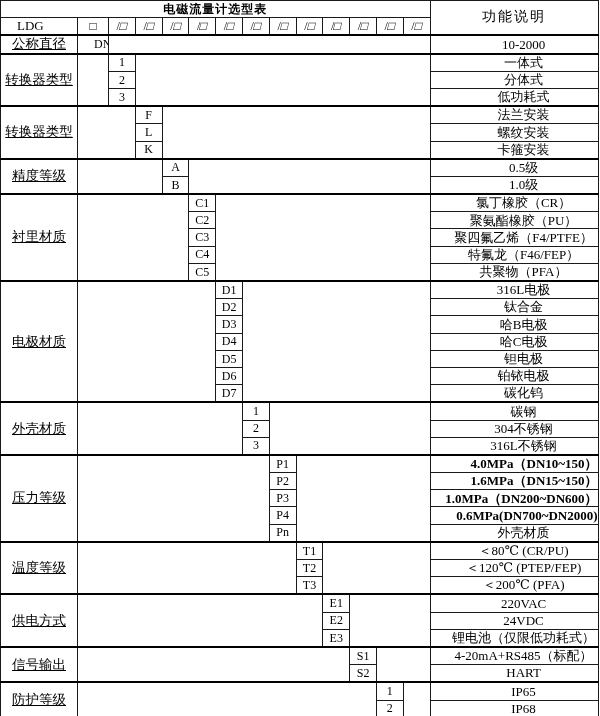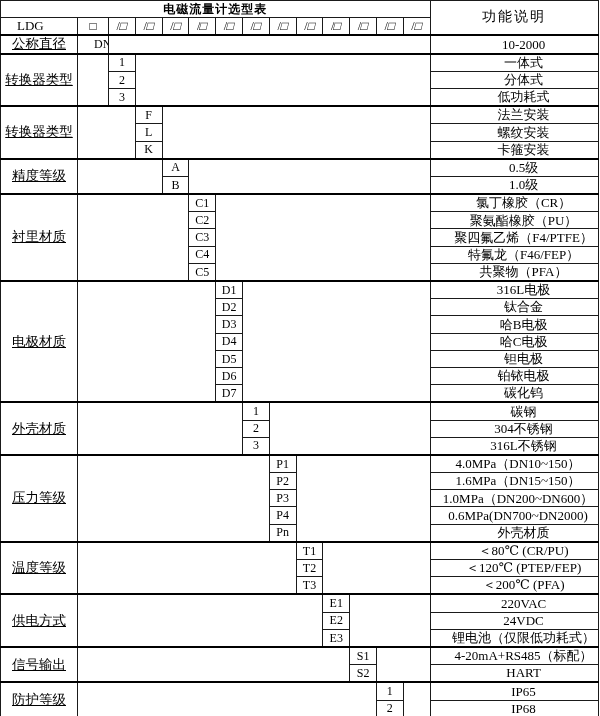--- a/index.html
+++ b/index.html
@@ -8,21 +8,21 @@
   table{border-collapse:collapse;table-layout:fixed;width:598px;height:716px;
         margin:0;border:1px solid #000;}
   td{border:1px solid #1a1a1a;padding:0;text-align:center;vertical-align:middle;
      font-size:12.5px;line-height:1.05;white-space:nowrap;overflow:hidden;height:16.2px;}
   td.title-cell{font-size:12px;font-weight:bold;letter-spacing:1px;}
   td.func-header{font-size:14px;letter-spacing:2px;}
   td.sec-label{font-size:13.5px;text-decoration:underline;}
   td.model-prefix{text-align:left;padding-left:16px;font-size:13px;}
   td.code-cell{font-size:12px;}
   td.desc-cell{font-size:13px;padding-left:19px;}
-  td.desc-left{text-align:center;padding-left:8px;}
+  td.desc-left{text-align:right;padding-left:8px;font-weight:bold;}
   td.tsep{border-top:2px solid #000;}
   .slot-box{display:inline-block;transform:skewX(-14deg);font-size:12px;}
 </style>
 </head>
 <body>
 
 <table>
   <colgroup>
     <col style="width:77px">
     <col style="width:31px">

